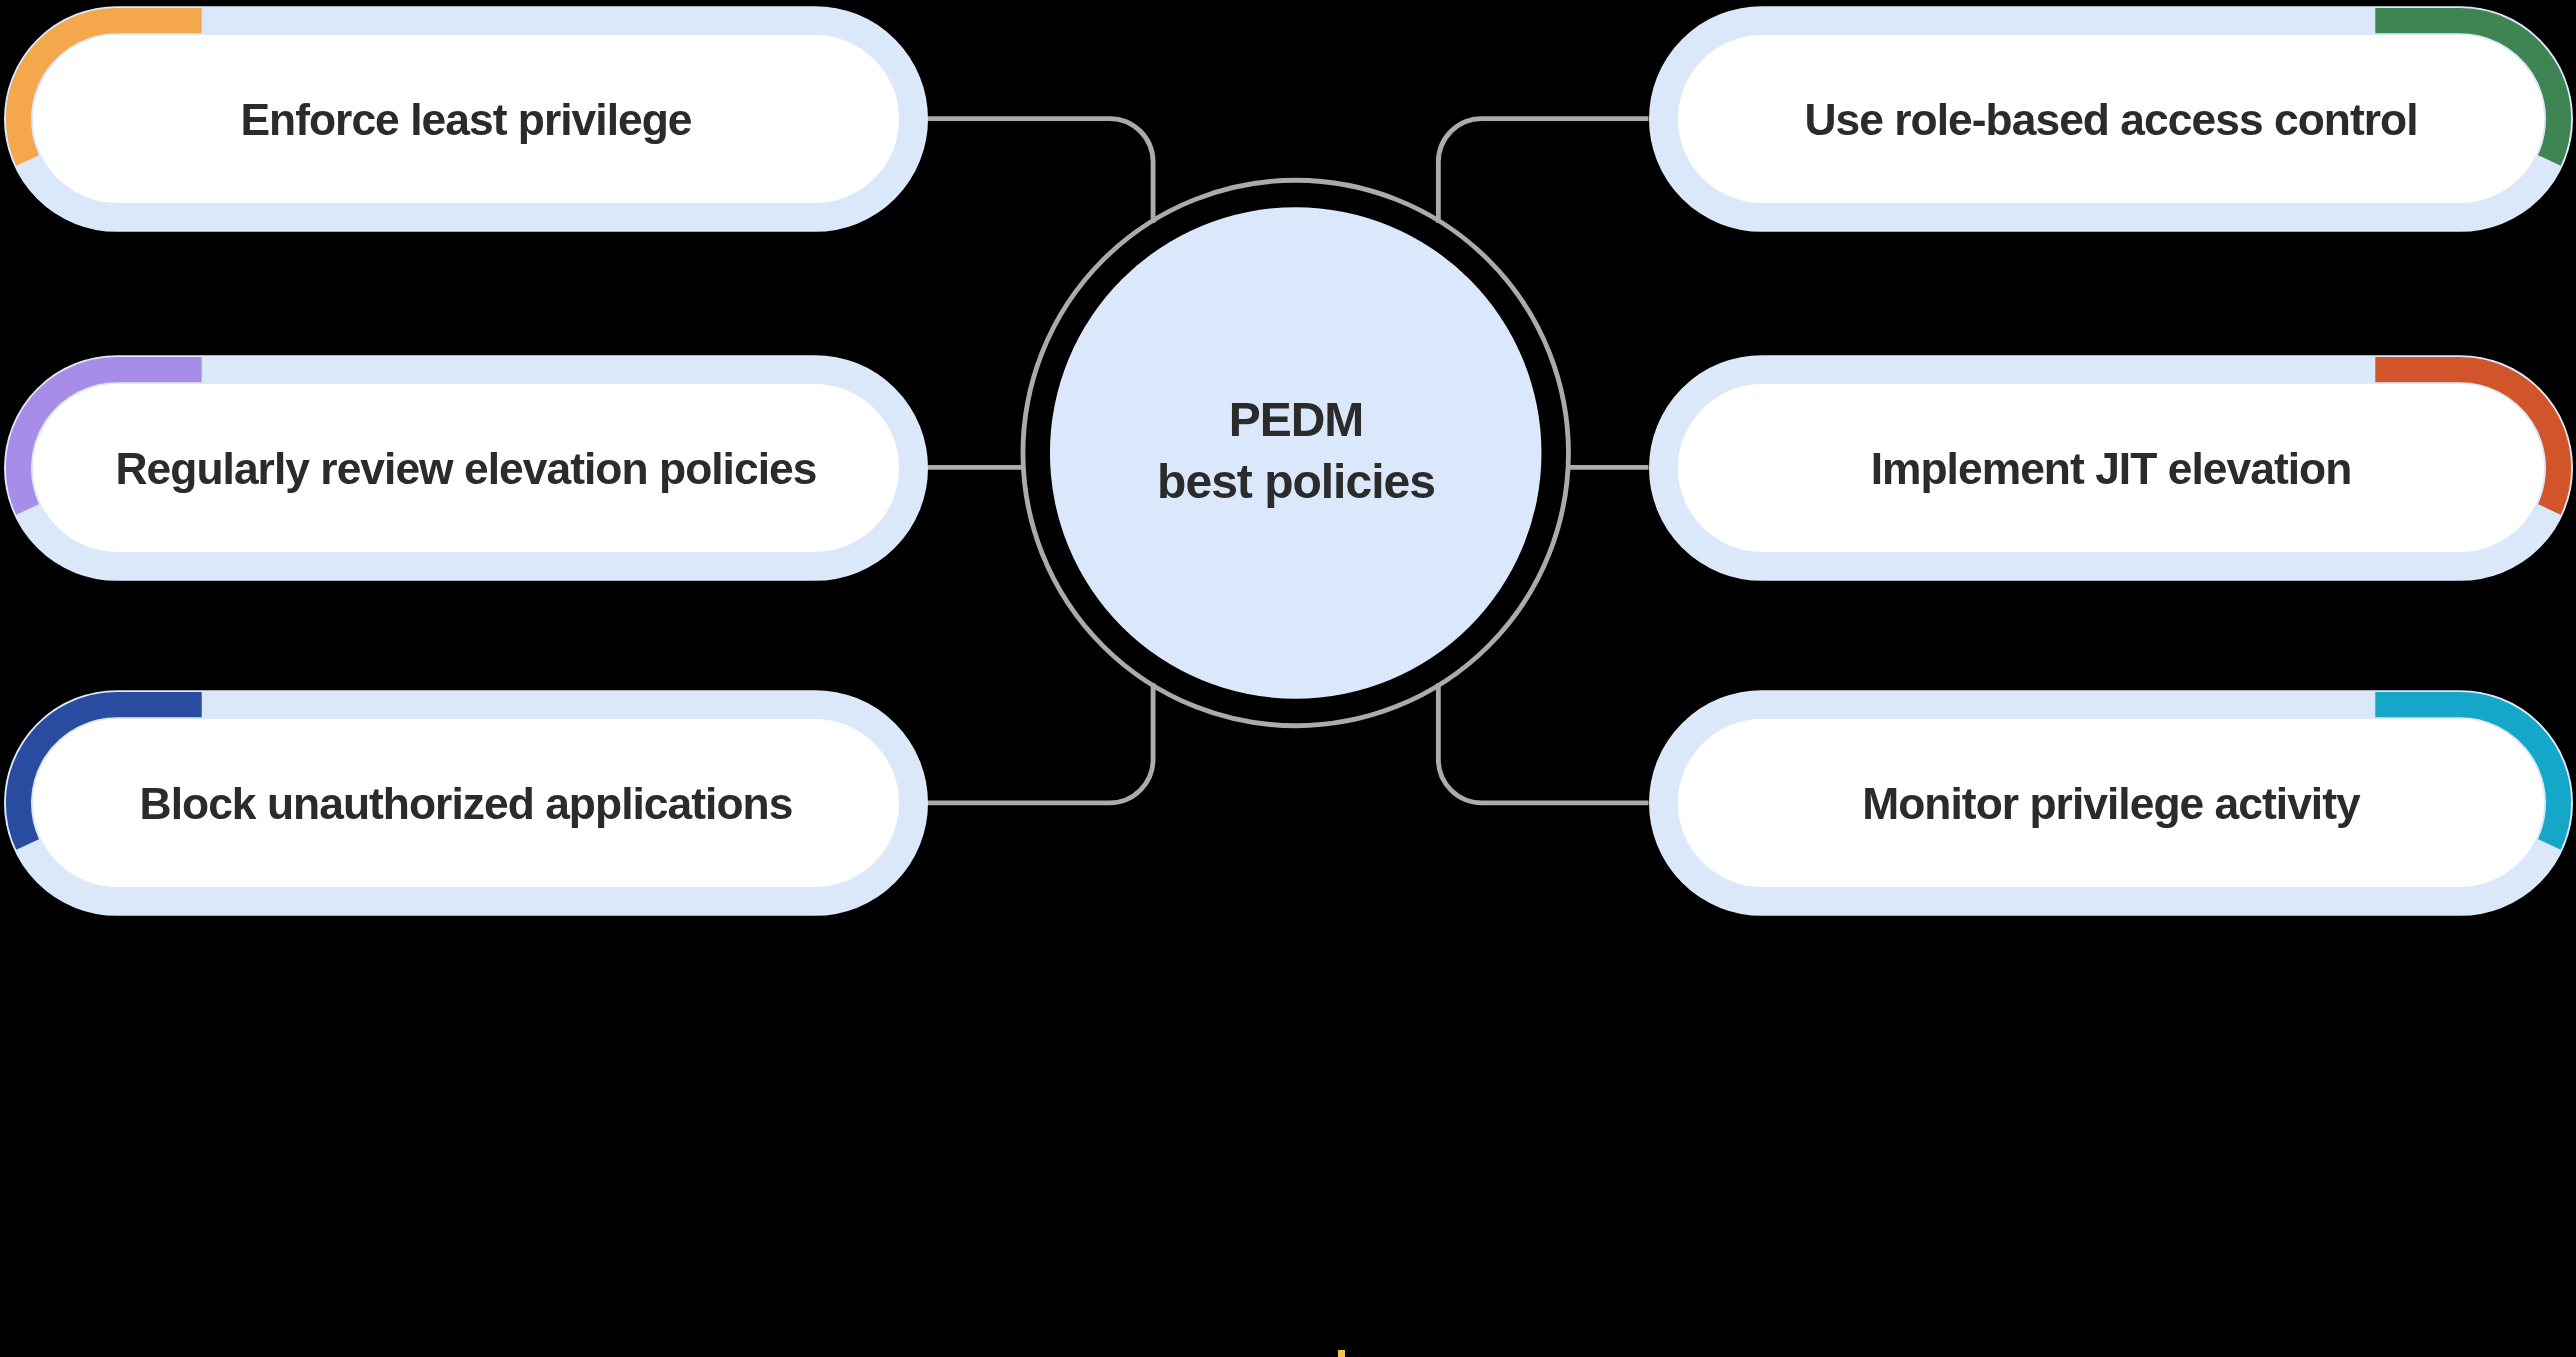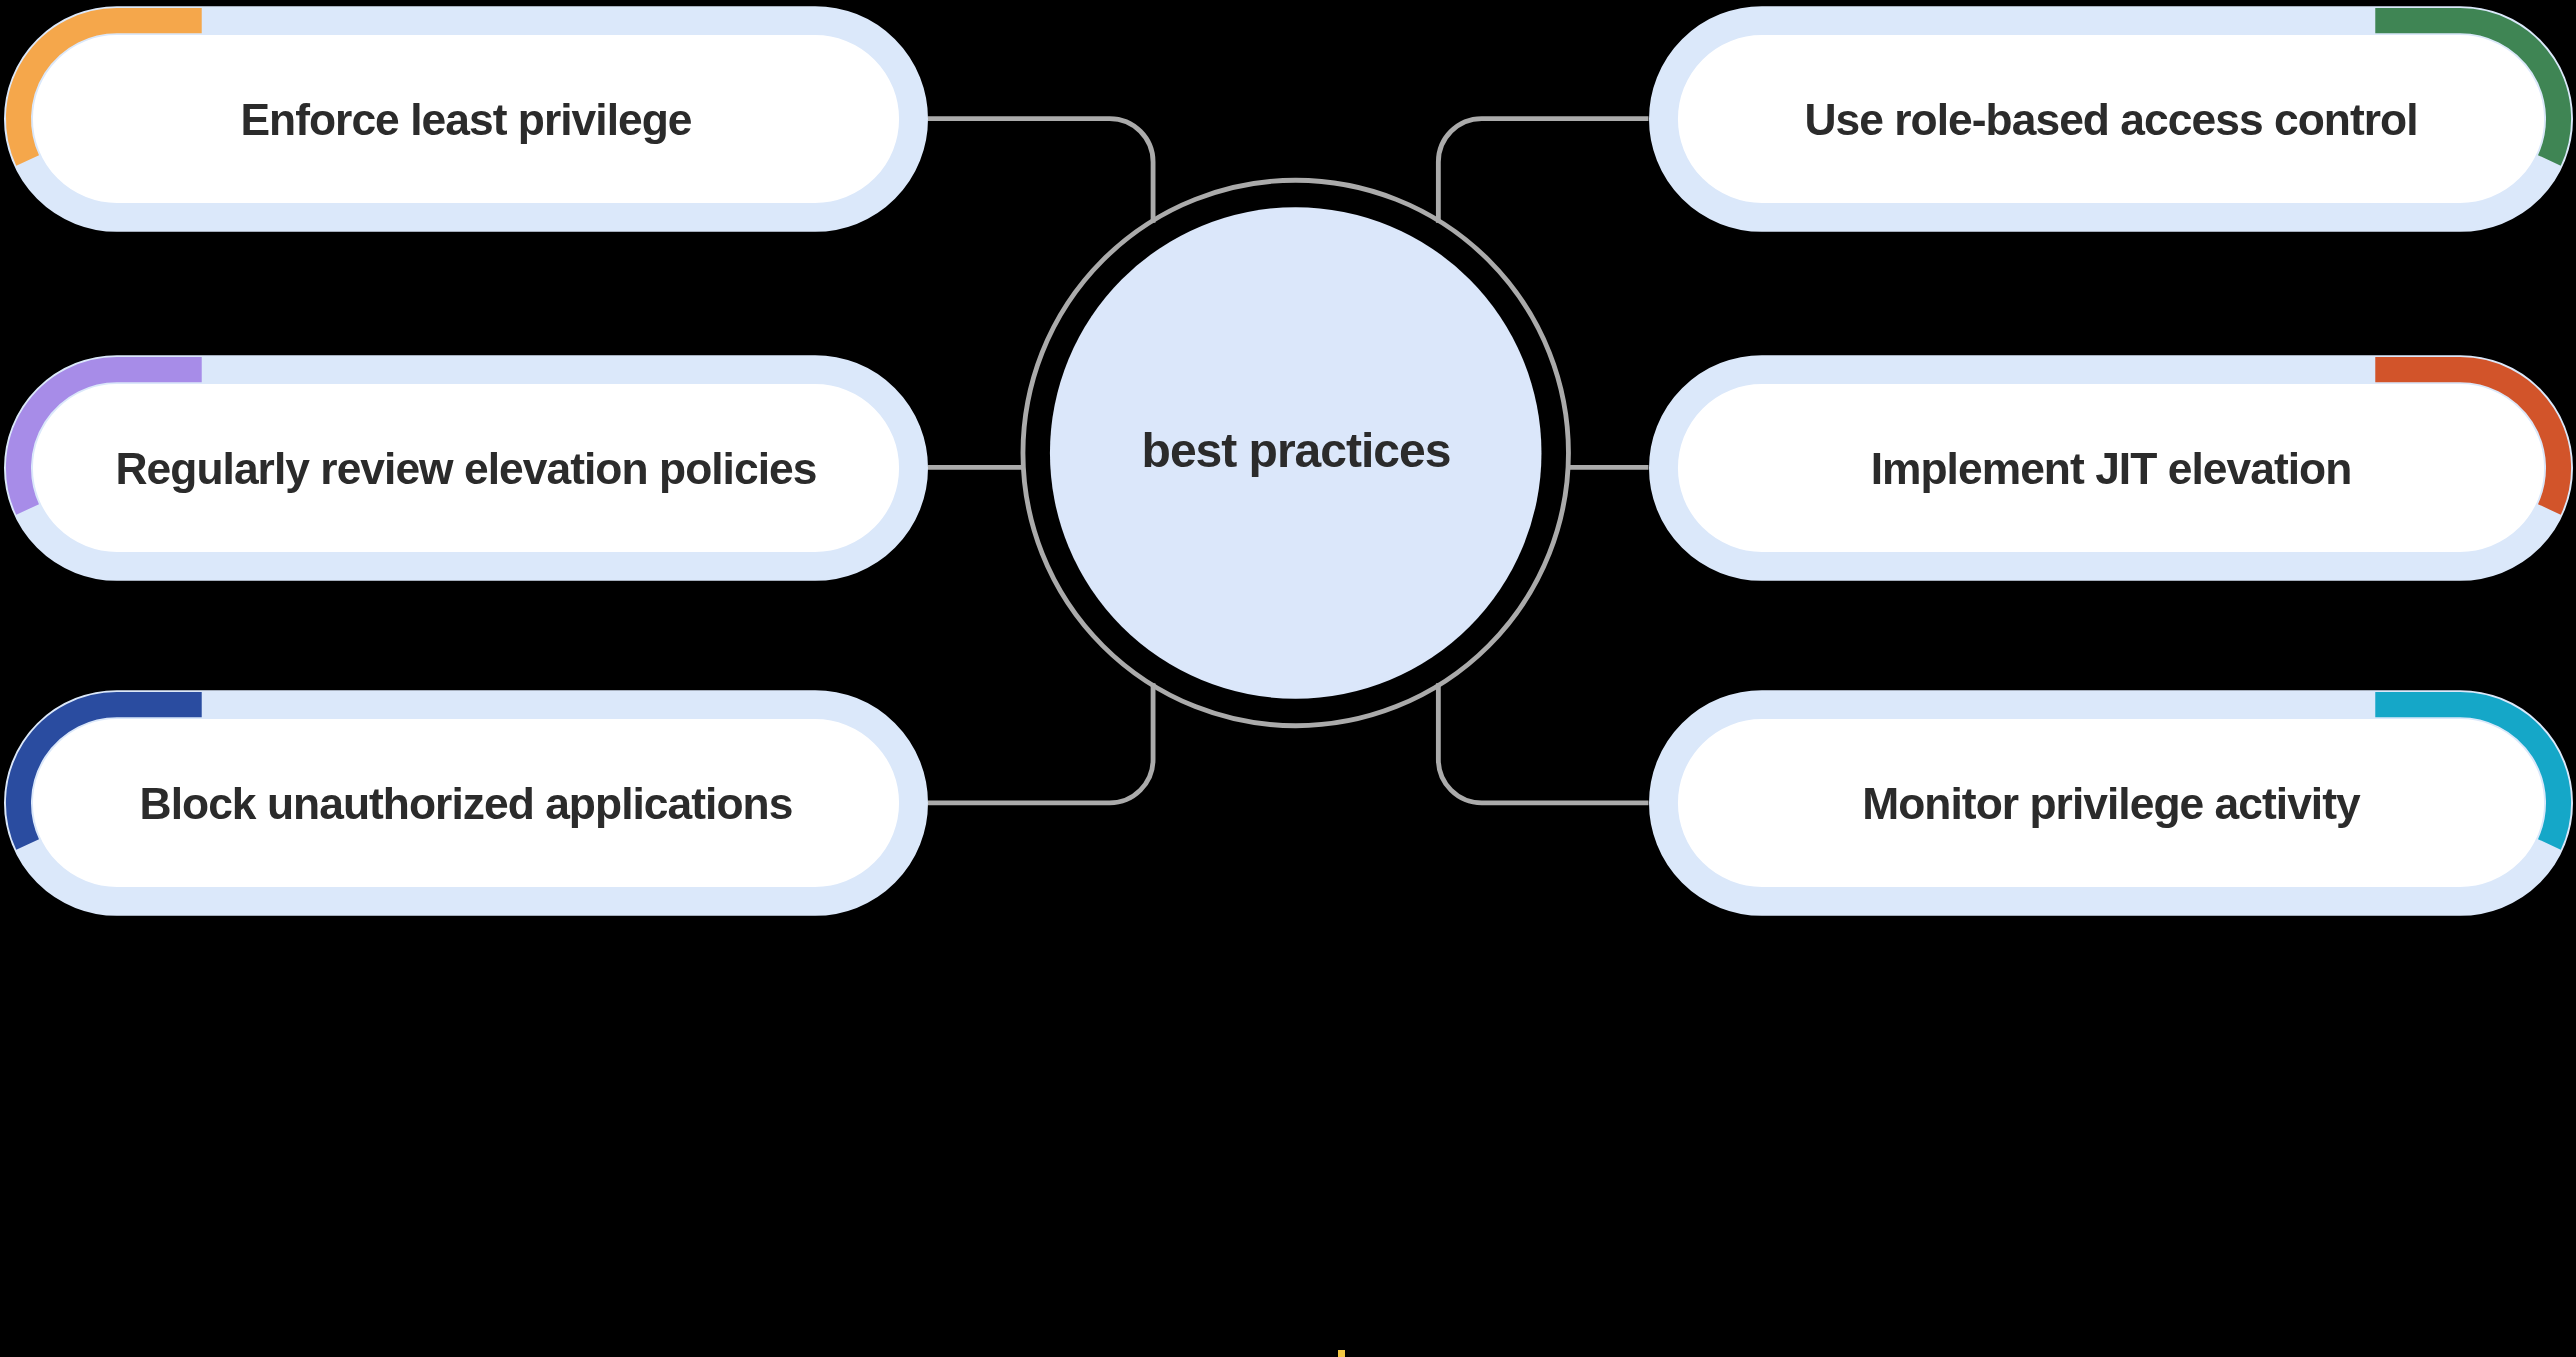--- a/index.html
+++ b/index.html
@@ -33,21 +33,22 @@
       <path d="M 962 833 H 1151 A 45 45 0 0 0 1196 788 V 709" stroke="#ABABAB"></path>
       <path d="M 1710 123 H 1537 A 45 45 0 0 0 1492 168 V 231" stroke="#ABABAB"></path>
       <path d="M 1625 485 H 1710" stroke="#ABABAB"></path>
       <path d="M 1710 833 H 1537 A 45 45 0 0 1 1492 788 V 709" stroke="#ABABAB"></path>
     </g>
     <circle cx="1344" cy="470" r="283" fill="none" stroke-width="5" stroke="#ABABAB"></circle>
     <circle cx="1344" cy="470" r="255" fill="#DBE7FA"></circle>
   </svg>
 
   <div class="hub-label" style="color: rgb(43, 43, 43);">
-    <div>best practices</div>
+    <div>PEDM</div>
+    <div>best policies</div>
   </div>
 
   <svg class="pill l1" viewBox="0 0 958 234">
     <rect x="15" y="15" width="928" height="204" rx="102" ry="102" stroke-width="30" stroke="#DBE8FA" fill="#FFFFFF"></rect>
     <path fill="none" stroke-width="26" d="M 205 15 H 117 A 102 102 0 0 0 24.5 160" stroke="#F5A74B"></path>
     <text x="479" y="134" text-anchor="middle" fill="#2B2B2B">Enforce least privilege</text>
   </svg>
 
   <svg class="pill l2" viewBox="0 0 958 234">
     <rect x="15" y="15" width="928" height="204" rx="102" ry="102" stroke-width="30" stroke="#DBE8FA" fill="#FFFFFF"></rect>

